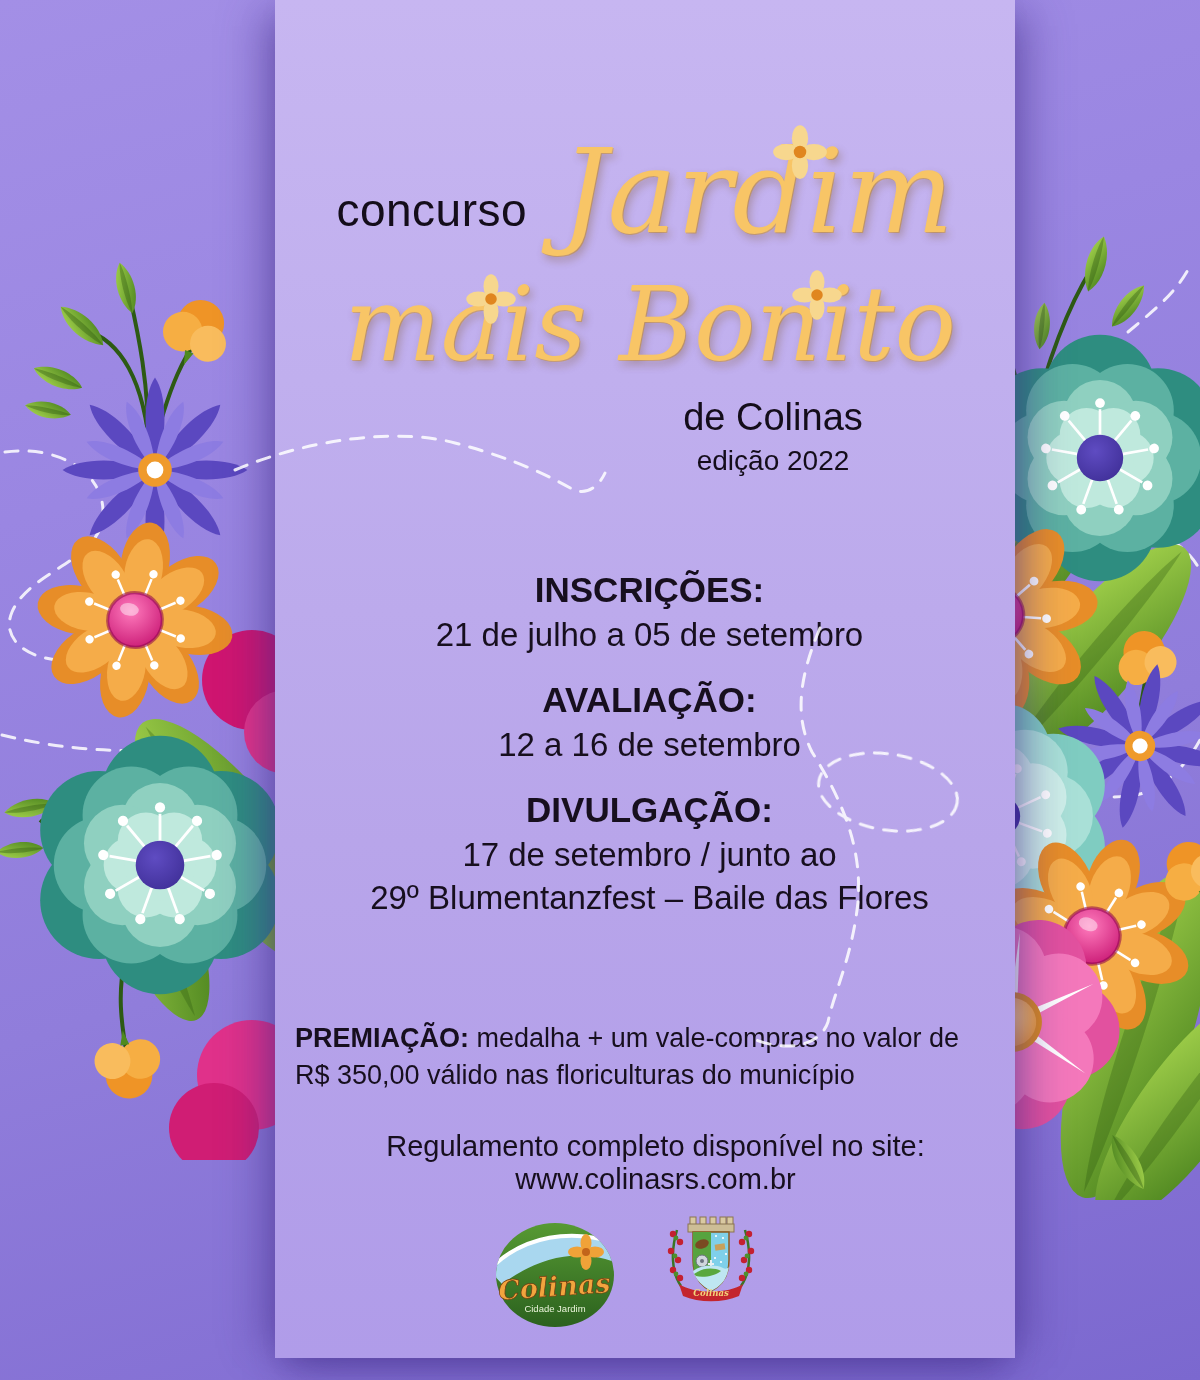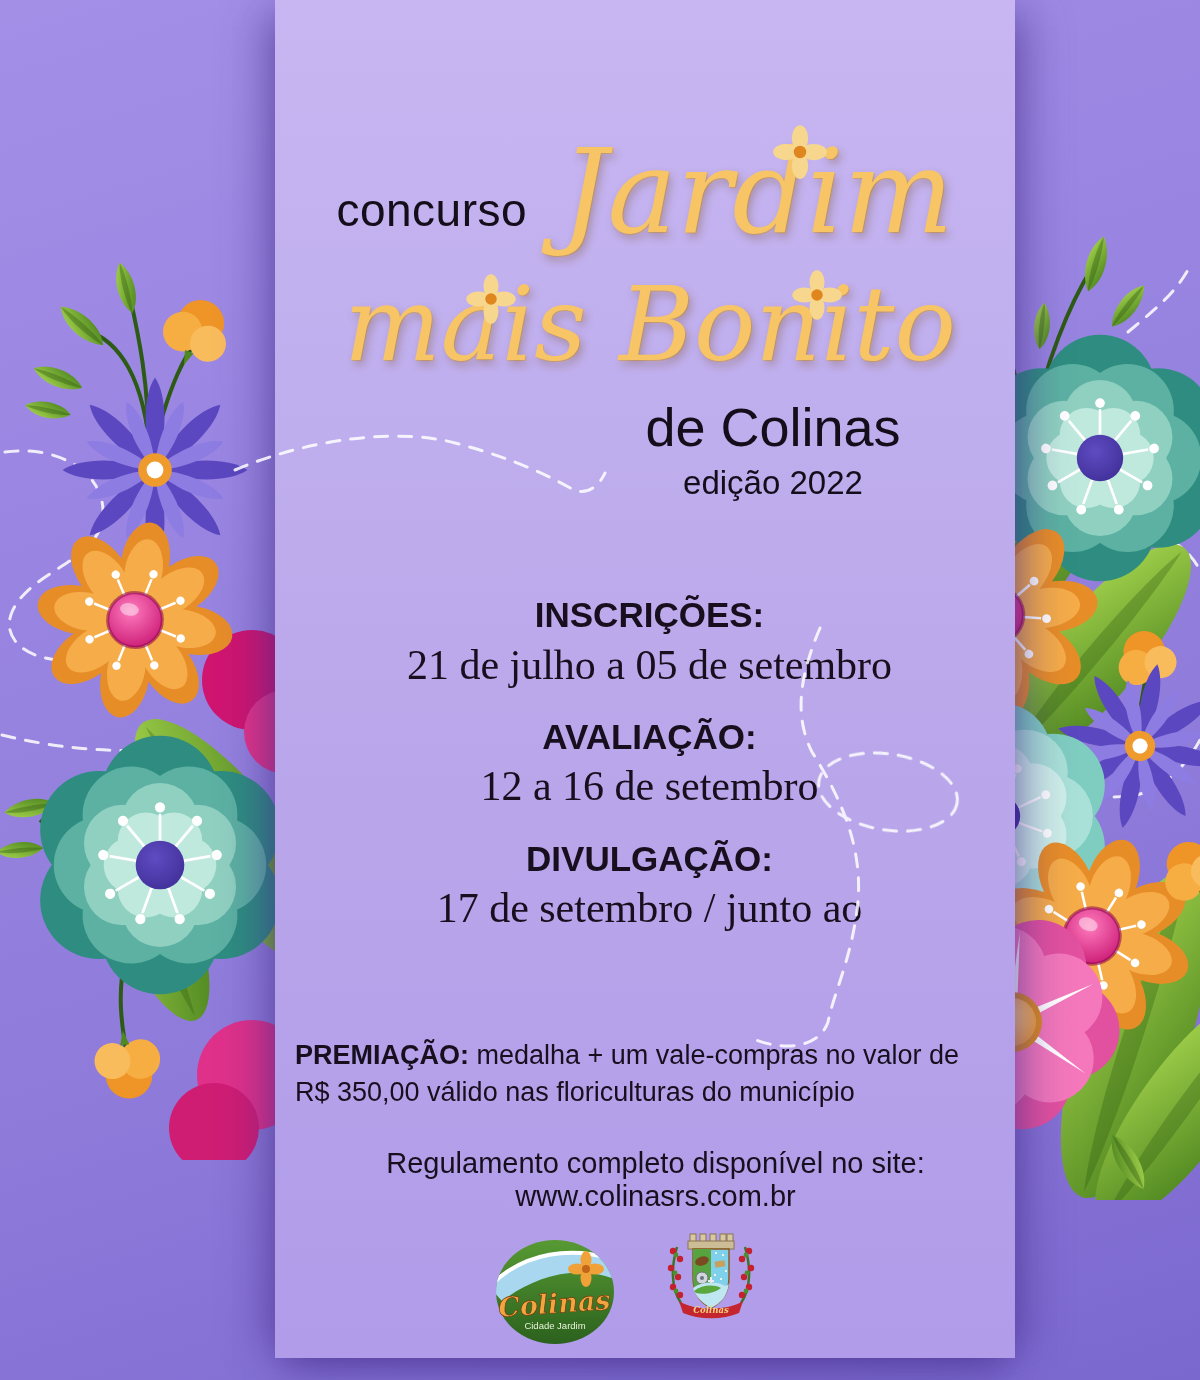--- a/index.html
+++ b/index.html
@@ -16,26 +16,26 @@
     margin-left:45px;
   }
   .overlay{position:absolute;left:0;top:0;z-index:3;pointer-events:none;}
   .kicker-row{display:flex;justify-content:center;align-items:center;gap:34px;margin-top:116px;height:152px;}
   .kicker{font-size:46px;letter-spacing:.5px;transform:translateY(18px);color:#140d1a;}
   .script{font-family:"DejaVu Serif",serif;font-style:italic;font-weight:normal;color:#f8c566;
           text-shadow:3px 5px 9px rgba(110,65,10,.30),1px 1px 0 rgba(222,165,70,.6);}
   .title1{font-size:116px;line-height:1;white-space:nowrap;}
   .title2{font-size:102px;line-height:1;text-align:center;margin-top:6px;white-space:nowrap;padding-left:10px;}
   .subtitle-wrap{text-align:center;transform:translateX(128px);margin-top:20px;}
-  .subtitle{font-size:54px;color:#140d1a;}
-  .edition{font-size:33px;margin-top:6px;color:#140d1a;}
+  .subtitle{font-size:38px;color:#140d1a;}
+  .edition{font-size:28px;margin-top:6px;color:#140d1a;}
   .sections{margin-top:90px;text-align:center;}
   .section{margin-bottom:21px;padding-left:9px;}
   .section-heading{font-size:35px;font-weight:bold;line-height:1.3;}
-  .section-line{font-size:42px;line-height:1.32;font-family:Liberation Serif, serif;}
+  .section-line{font-size:33px;line-height:1.32;}
   .award{margin:100px auto 0;max-width:700px;text-align:left;font-size:27px;line-height:1.38;}
   .award b{font-weight:bold;}
   .regulation{margin-top:36px;text-align:center;font-size:29px;padding-left:21px;}
   .logos{margin-top:20px;display:flex;justify-content:center;align-items:flex-start;gap:10px;}
   .logo-brand{margin-top:6px;}
   .logo-municipal{display:flex;flex-direction:column;align-items:center;width:170px;}
 </style>
 </head>
 <body>
 
@@ -428,20 +428,21 @@
       <div class="section-heading">INSCRIÇÕES:</div>
       <div class="section-line">21 de julho a 05 de setembro</div>
     </div>
     <div class="section">
       <div class="section-heading">AVALIAÇÃO:</div>
       <div class="section-line">12 a 16 de setembro</div>
     </div>
     <div class="section">
       <div class="section-heading">DIVULGAÇÃO:</div>
       <div class="section-line">17 de setembro / junto ao</div>
+      <div class="section-line">29º Blumentanzfest – Baile das Flores</div>
     </div>
   </div>
 
   <div class="award">
     <b>PREMIAÇÃO:</b>
     <span>medalha + um vale-compras no valor de R$ 350,00 válido nas floriculturas do município</span>
   </div>
 
   <div class="regulation">Regulamento completo disponível no site: www.colinasrs.com.br</div>
 

